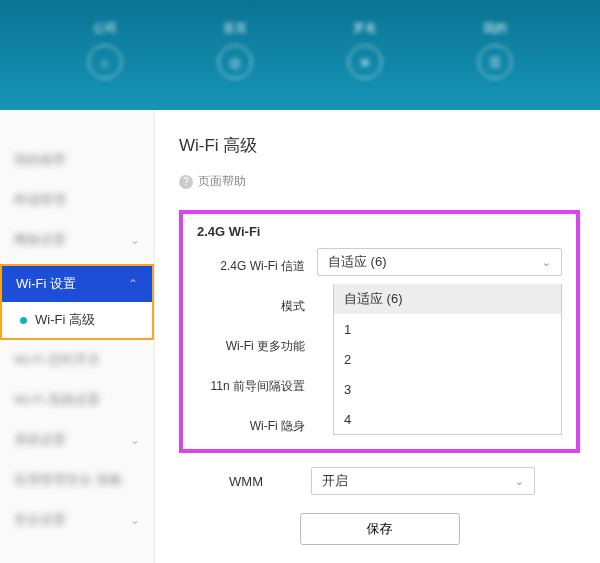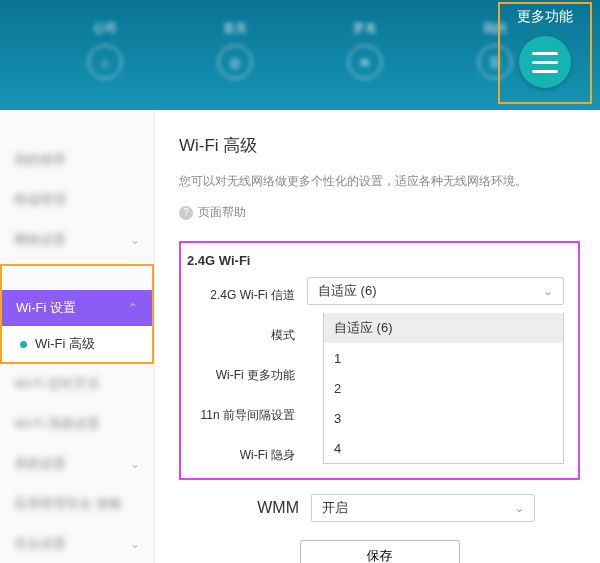--- a/index.html
+++ b/index.html
@@ -15,45 +15,45 @@
 .more-label { color: #fff; font-size: 14px; margin-bottom: 10px; }
 .hamburger { width: 52px; height: 52px; border-radius: 50%; background: #17b3b3; box-shadow: 0 2px 4px rgba(0,0,0,.2); display: flex; flex-direction: column; align-items: center; justify-content: center; cursor: pointer; }
 .hamburger span { width: 26px; height: 3px; background: #fff; margin: 3px 0; border-radius: 2px; }
 
 .body { display: flex; height: 453px; }
 .sidebar { width: 155px; background: #fafafa; border-right: 1px solid #eee; padding-top: 30px; overflow: hidden; }
 .side-item { height: 40px; display: flex; align-items: center; padding: 0 14px; justify-content: space-between; color: #666; cursor: pointer; }
 .side-item.blurred .txt { filter: blur(3px); color: #888; }
 .chev { font-size: 12px; color: #bbb; }
 .side-active-box { border: 2px solid #f5a623; margin-top: 4px; }
-.side-active { background: #8b5cf6; color: #fff; height: 36px; display: flex; align-items: center; padding: 0 14px; justify-content: space-between; margin-top: 24px; }
+.side-active { background: #1d4ed8; color: #fff; height: 36px; display: flex; align-items: center; padding: 0 14px; justify-content: space-between; }
 .side-sub { height: 36px; display: flex; align-items: center; padding-left: 18px; background: #fff; color: #333; }
 .dot { width: 7px; height: 7px; border-radius: 50%; background: #17b3b3; margin-right: 8px; }
 .side-active .chev-up::before { content: '\2303'; font-size: 12px; }
 
 .main { flex: 1; padding: 24px 20px 0 24px; position: relative; overflow: hidden; }
 h2 { font-size: 17px; font-weight: 500; margin-bottom: 16px; }
 .desc { font-size: 12px; color: #888; margin-bottom: 14px; }
 .help { font-size: 12px; color: #888; display: flex; align-items: center; margin-bottom: 20px; }
 .help .qicon { width: 14px; height: 14px; border-radius: 50%; background: #ccc; color: #fff; font-size: 10px; display: flex; align-items: center; justify-content: center; margin-right: 5px; }
 .help-link { cursor: pointer; }
 
-.sec-box { border: 2px solid #d946ef; padding: 10px 14px 14px 6px; }
+.sec-box { border: 4px solid #d946ef; padding: 10px 14px 14px 14px; }
 .sec-title { font-weight: bold; font-size: 13px; margin-bottom: 10px; }
 .row { display: flex; align-items: center; margin-bottom: 14px; height: 26px; }
 .row .lbl { width: 120px; text-align: right; padding-right: 12px; color: #333; font-size: 12px; margin-top: 8px; }
 .select { position: relative; flex: 1; height: 28px; border: 1px solid #ccc; border-radius: 2px; display: flex; align-items: center; padding: 0 10px; background: #fff; cursor: pointer; }
 .select .arrow { position: absolute; right: 10px; color: #999; font-size: 11px; }
 
 .dropdown { position: absolute; left: 136px; top: 35px; right: 0; background: #fff; border: 1px solid #ccc; border-top: none; z-index: 10; }
 .dd-item { height: 30px; display: flex; align-items: center; padding: 0 10px; cursor: pointer; }
 .dd-item.sel { background: #ededed; }
 
 .plain-row { display: flex; align-items: center; margin: 14px 0 18px 14px; }
-.plain-row .lbl { width: 118px; text-align: right; padding-right: 12px; font-size: 16px; }
+.plain-row .lbl { width: 118px; text-align: center; padding-right: 12px; font-size: 13px; }
 
 .save-btn { display: block; margin: 0 auto; width: 160px; height: 32px; border: 1px solid #bbb; background: #fff; border-radius: 3px; cursor: pointer; font-size: 13px; }
 
 .rel { position: relative; }
 </style>
 </head>
 <body>
 
 <div class="header">
   <div class="nav-items">
@@ -65,28 +65,20 @@
         <span class="nav-label">首页</span>
         <span class="nav-icon">◎</span>
       </div>
     <div class="nav-item">
         <span class="nav-label">罗名</span>
         <span class="nav-icon">≋</span>
       </div>
     <div class="nav-item">
         <span class="nav-label">我的</span>
         <span class="nav-icon">☰</span>
-      </div>
-  </div>
-  <div class="more-box">
-    <div class="more-label">更多功能</div>
-    <div class="hamburger">
-        <span></span>
-        <span></span>
-        <span></span>
       </div>
   </div>
 </div>
 
 <div class="body">
   <div class="sidebar">
     <div class="side-item blurred">
         <span class="txt">我的推荐</span>
       </div>
     <div class="side-item blurred">
@@ -120,21 +112,20 @@
         <span class="txt">应用管理安全·策略</span>
       </div>
     <div class="side-item blurred">
         <span class="txt">安全设置</span>
         <span class="chev">⌄</span>
       </div>
   </div>
 
   <div class="main">
     <h2>Wi-Fi 高级</h2>
-    <div class="desc">您可以对无线网络做更多个性化的设置，适应各种无线网络环境。</div>
     <div class="help">
         <span class="qicon">?</span>
         <span class="help-link">页面帮助</span>
       </div>
 
     <div class="sec-box">
       <div class="sec-title">2.4G Wi-Fi</div>
       <div class="rel">
         <div class="row">
           <div class="lbl">2.4G Wi-Fi 信道</div>

